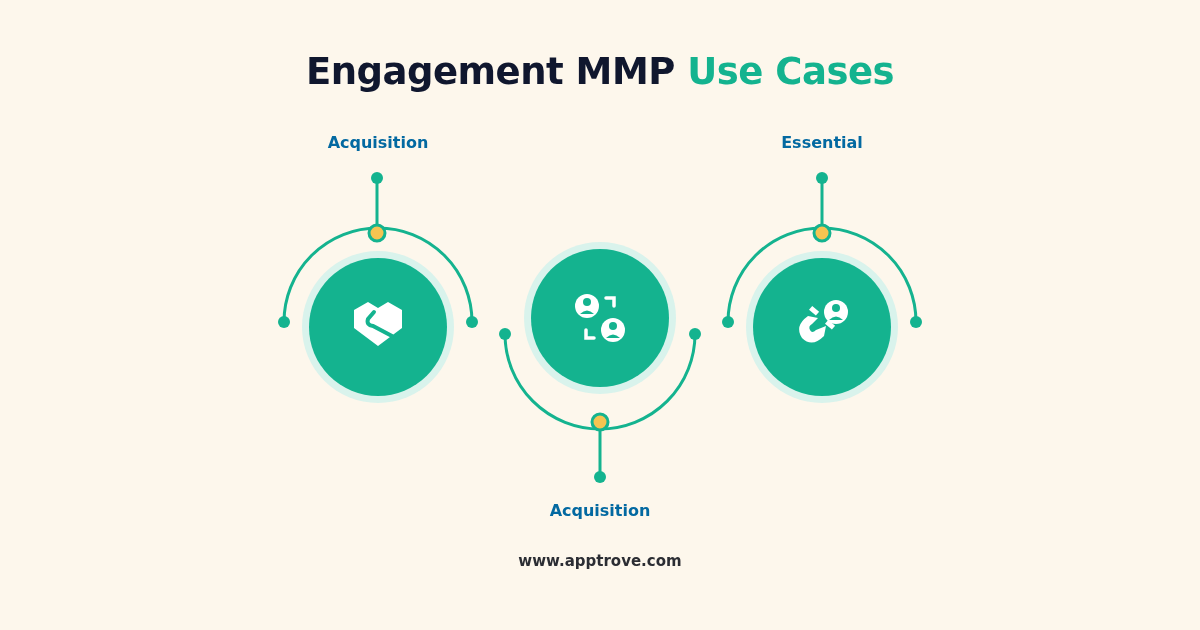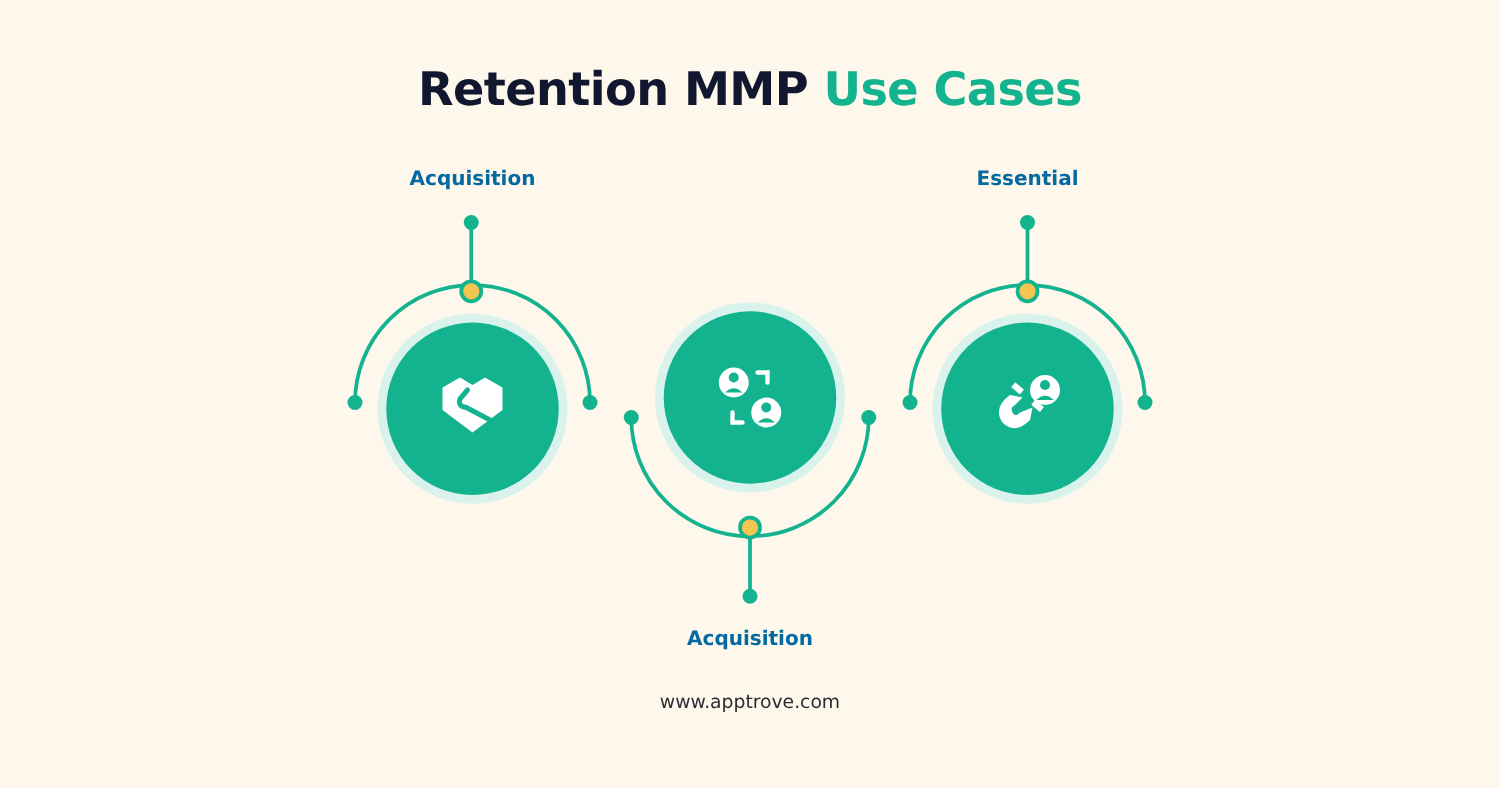--- a/index.html
+++ b/index.html
@@ -1,27 +1,27 @@
 <!DOCTYPE html>
 <html><head>
 <meta charset="utf-8">
 <style>
   html,body{margin:0;padding:0;}
   body{width:1200px;height:630px;background:#fdf7ec;position:relative;overflow:hidden;font-family:"DejaVu Sans","Liberation Sans",sans-serif;}
   .title{position:absolute;top:50px;left:0;width:1200px;text-align:center;font-size:37px;font-weight:bold;color:#10172e;letter-spacing:-0.5px;}
   .title .accent{color:#14b38f;}
   .label{position:absolute;font-size:16px;font-weight:bold;color:#0369a1;text-align:center;width:200px;}
-  .footer{position:absolute;top:552px;left:0;width:1200px;text-align:center;font-size:15px;color:#2b2d33;}
+  .footer{position:absolute;top:552px;left:0;width:1200px;text-align:center;font-size:15px;color:#2b2d33;font-weight:bold;}
   svg.diagram{position:absolute;left:0;top:0;}
 </style>
 </head>
 <body>
 
 <div class="title">
-  <span>Retention MMP</span>
+  <span>Engagement MMP</span>
   <span class="accent">Use Cases</span>
 </div>
 
 <svg class="diagram" width="1200" height="630">
 
   <g>
     <path d="M284,322 A94,94 0 0 1 472,322" fill="none" stroke="#14b38f" stroke-width="3"></path>
     <line x1="377" y1="178" x2="377" y2="233" stroke="#14b38f" stroke-width="3"></line>
     <circle cx="377" cy="178" r="6" fill="#14b38f"></circle>
     <circle cx="284" cy="322" r="6" fill="#14b38f"></circle>

